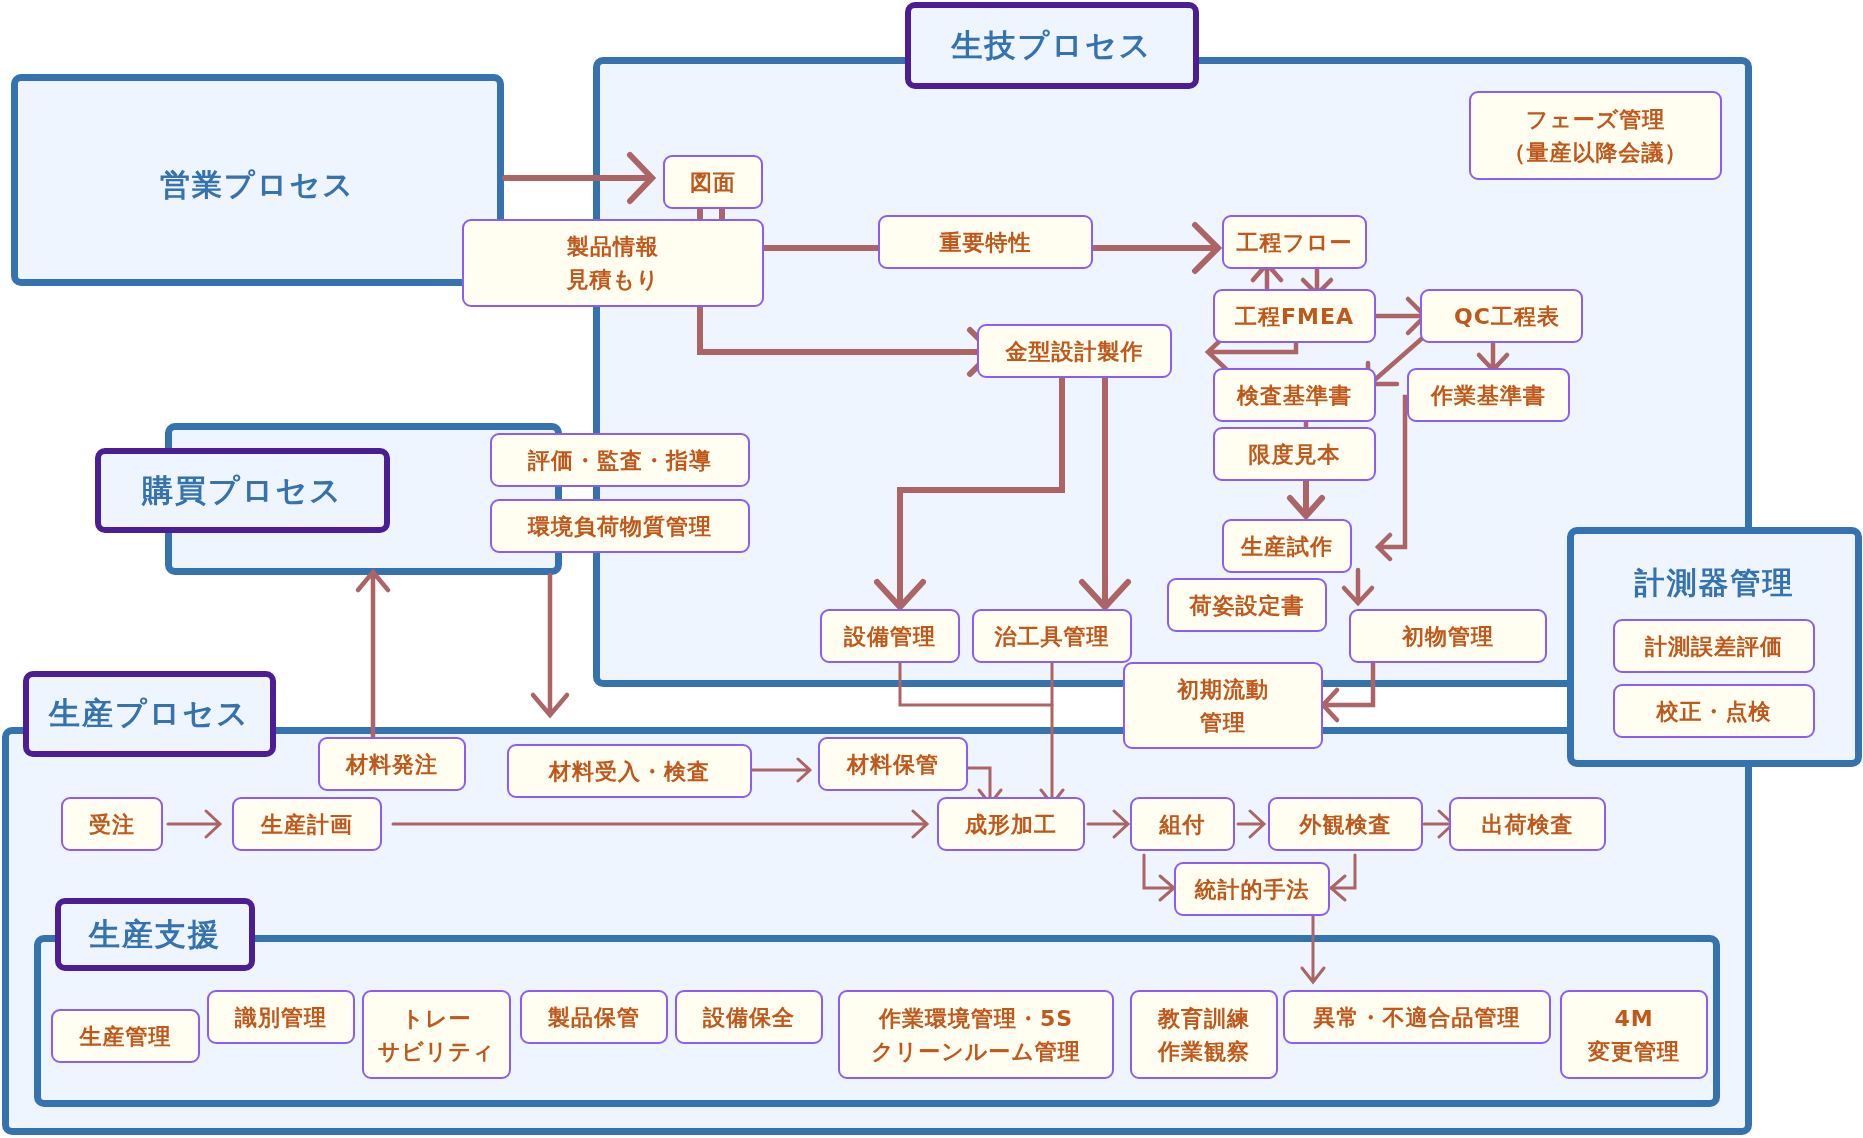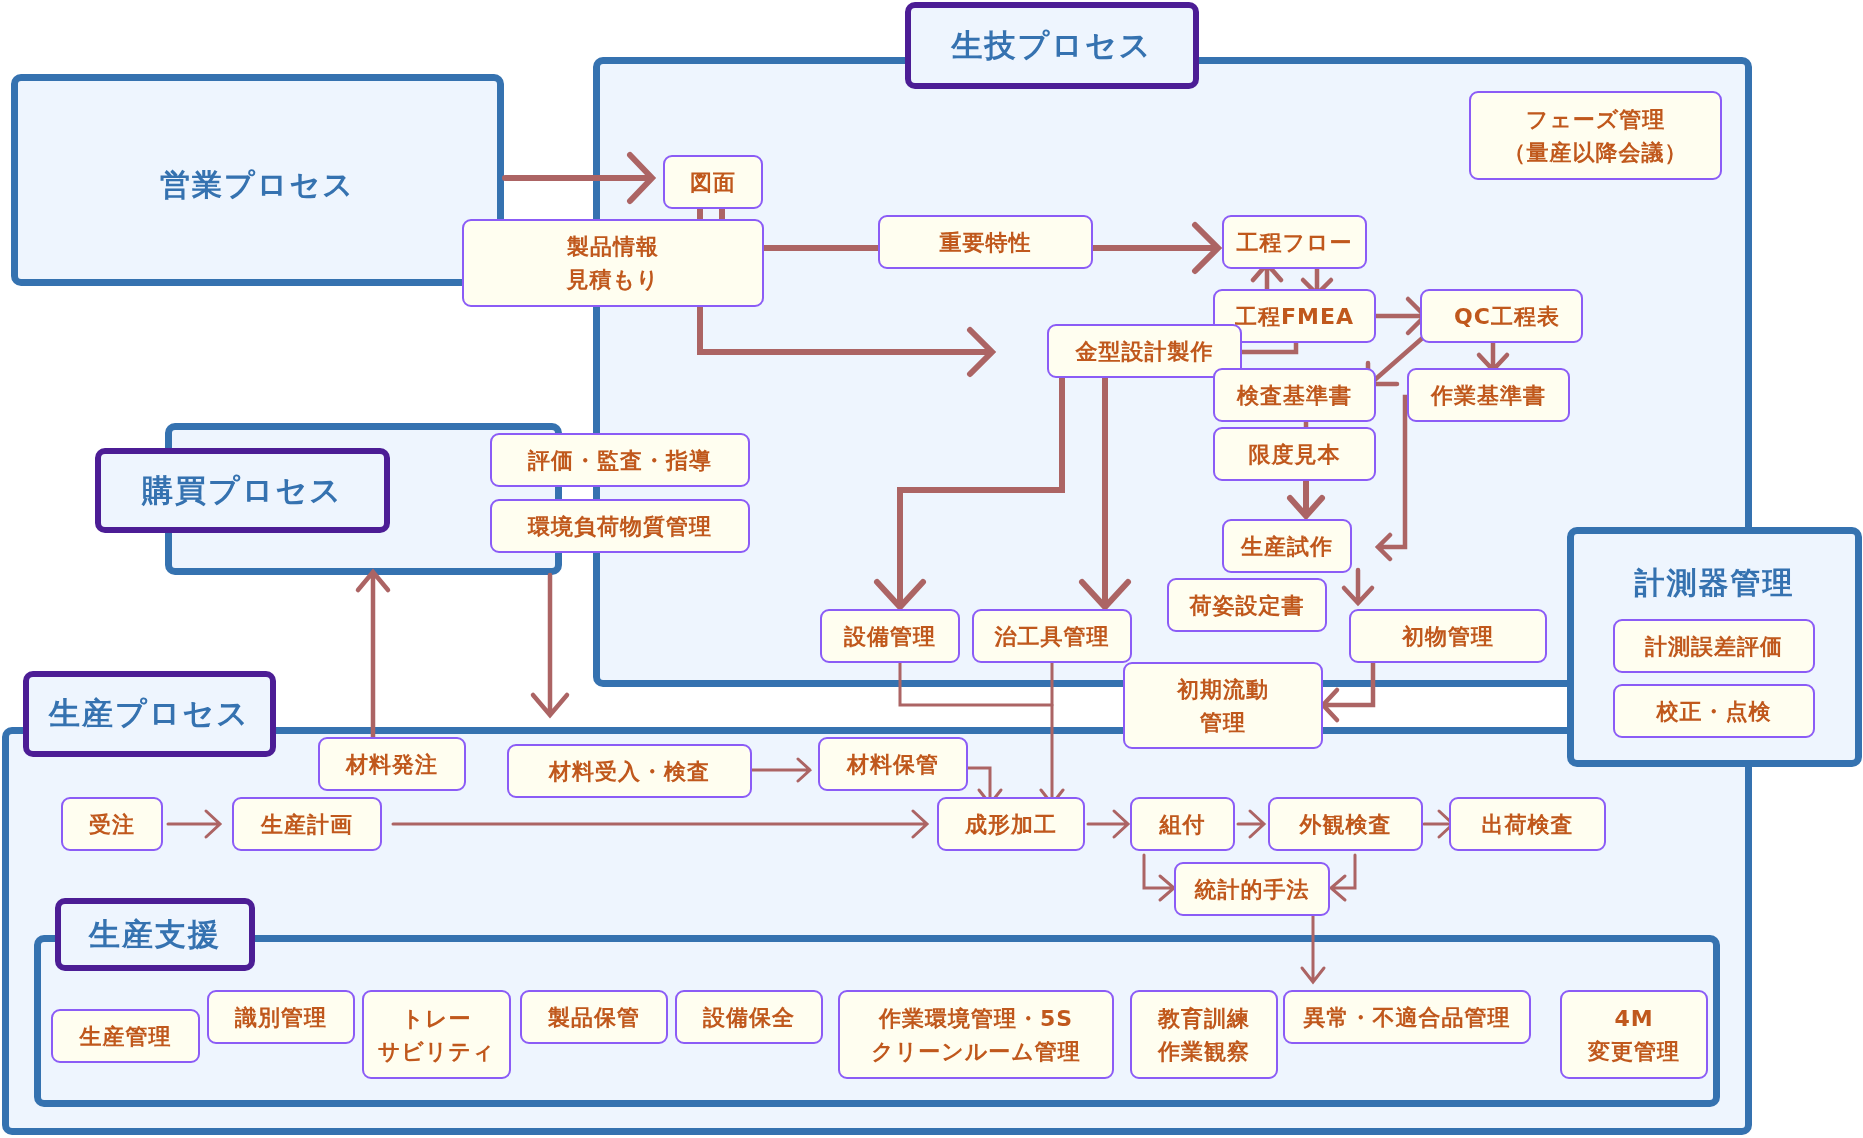--- a/index.html
+++ b/index.html
@@ -74,21 +74,21 @@
   </g>
 </svg>
 
 <div class="node" style="left:663px;top:155px;width:100px;height:54px;">図面</div>
 <div class="node" style="left:462px;top:219px;width:302px;height:88px;">製品情報
 見積もり</div>
 <div class="node" style="left:878px;top:215px;width:215px;height:54px;">重要特性</div>
 <div class="node" style="left:1222px;top:215px;width:145px;height:54px;">工程フロー</div>
 <div class="node" style="left:1213px;top:289px;width:163px;height:54px;">工程FMEA</div>
 <div class="node" style="left:1420px;top:289px;width:163px;height:54px;padding-left:11px;">QC工程表</div>
-<div class="node" style="left:1047px;top:324px;width:195px;height:54px;">金型設計製作</div>
+<div class="node" style="left:977px;top:324px;width:195px;height:54px;">金型設計製作</div>
 <div class="node" style="left:1213px;top:368px;width:163px;height:54px;">検査基準書</div>
 <div class="node" style="left:1407px;top:368px;width:163px;height:54px;">作業基準書</div>
 <div class="node" style="left:1213px;top:427px;width:163px;height:54px;">限度見本</div>
 <div class="node" style="left:1222px;top:519px;width:130px;height:54px;">生産試作</div>
 <div class="node" style="left:1167px;top:578px;width:160px;height:54px;">荷姿設定書</div>
 <div class="node" style="left:1349px;top:609px;width:198px;height:54px;">初物管理</div>
 <div class="node" style="left:820px;top:609px;width:140px;height:54px;">設備管理</div>
 <div class="node" style="left:972px;top:609px;width:160px;height:54px;">治工具管理</div>
 <div class="node" style="left:1123px;top:662px;width:200px;height:87px;">初期流動
 管理</div>
@@ -115,15 +115,15 @@
 <div class="node" style="left:51px;top:990px;width:149px;height:54px;margin-top:19px;">生産管理</div>
 <div class="node" style="left:207px;top:990px;width:148px;height:54px;">識別管理</div>
 <div class="node" style="left:362px;top:990px;width:149px;height:89px;">トレー
 サビリティ</div>
 <div class="node" style="left:520px;top:990px;width:148px;height:54px;">製品保管</div>
 <div class="node" style="left:675px;top:990px;width:148px;height:54px;">設備保全</div>
 <div class="node" style="left:838px;top:990px;width:276px;height:89px;">作業環境管理・5S
 クリーンルーム管理</div>
 <div class="node" style="left:1130px;top:990px;width:148px;height:89px;">教育訓練
 作業観察</div>
-<div class="node" style="left:1283px;top:990px;width:248px;height:54px;">異常・不適合品管理</div>
+<div class="node" style="left:1283px;top:990px;width:268px;height:54px;">異常・不適合品管理</div>
 <div class="node" style="left:1560px;top:990px;width:148px;height:89px;">4M
 変更管理</div>
 
 </body></html>

